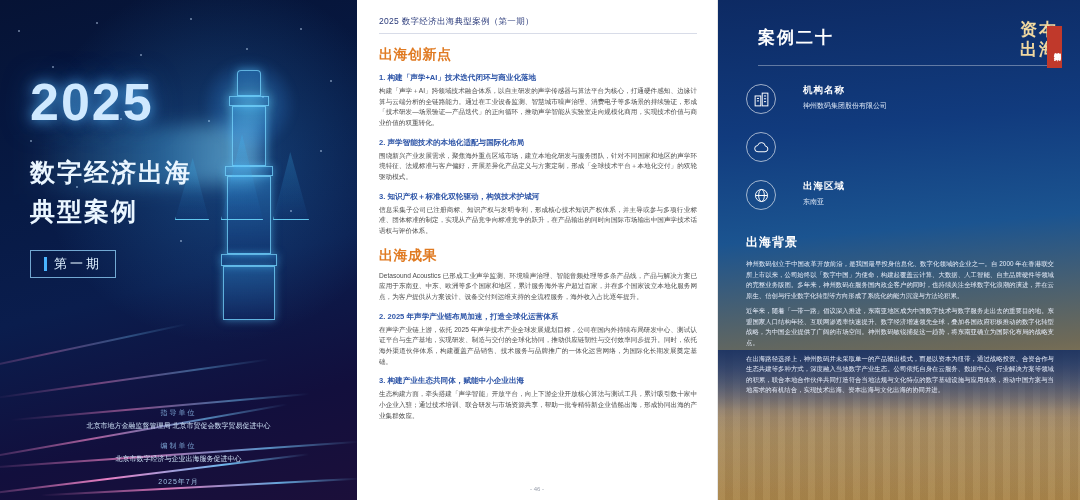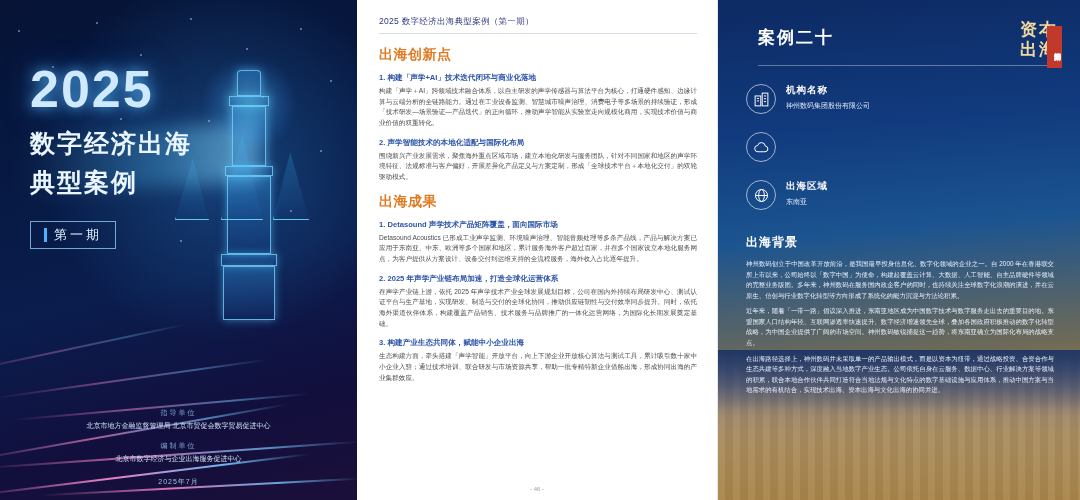--- a/index.html
+++ b/index.html
@@ -72,28 +72,28 @@
   .s2 { left:56px;  width:42px; height:86px; clip-path: polygon(0 100%, 100% 100%, 50% 0); }
   .s3 { left:108px; width:36px; height:68px; clip-path: polygon(0 100%, 100% 100%, 48% 0); }
   
   .streaks { position:absolute; left:0; right:0; bottom:0; height:215px; overflow:hidden; }
   .streaks b {
     position:absolute; display:block; height:2px; border-radius:2px;
     background: linear-gradient(90deg, rgba(255,120,200,0) 0%, rgba(255,140,210,.9) 40%, rgba(120,200,255,.9) 75%, rgba(120,200,255,0) 100%);
     filter: blur(.6px);
   }
   .cover-title {
-    position:absolute; left:30px; top:59px; z-index:5;
+    position:absolute; left:30px; top:72px; z-index:5;
   }
   .yr {
     font-size:52px; font-weight:bold; letter-spacing:2px;
     color:#cfe9ff;
     text-shadow: 0 0 14px rgba(90,190,255,.85), 0 0 30px rgba(60,150,255,.55);
   }
-  .ct1 { font-size:25px; font-weight:bold; margin-top:8px; letter-spacing:2px; color:#eaf6ff;}
+  .ct1 { font-size:25px; font-weight:bold; margin-top:24px; letter-spacing:2px; color:#eaf6ff;}
   .ct2 { font-size:25px; font-weight:bold; margin-top:6px; letter-spacing:2px; color:#eaf6ff;}
   .issue {
     margin-top:22px; display:inline-flex; align-items:center; gap:7px;
     border:1px solid rgba(150,215,255,.75); padding:4px 13px;
     font-size:13px; letter-spacing:3px; color:#dff0ff;
   }
   .issue .bar { width:3px; height:14px; background:#49b4ff; display:inline-block; }
   .cover-foot {
     position:absolute; left:0; right:0; bottom:12px; text-align:center;
     font-size:7px; line-height:1.9; color:#a9c6e8; z-index:6;
@@ -173,21 +173,21 @@
     background: conic-gradient(from 220deg, #e3002b 0deg 150deg, #ff6a00 150deg 250deg, #e3002b 250deg 360deg);
     position:relative; flex:0 0 auto;
   }
   .logo-mark::after{
     content:""; position:absolute; left:5px; top:5px; width:12px; height:12px;
     border-radius:50%; background:#fff;
   }
   .logo-txt-cn { font-size:9px; font-weight:bold; color:#e3002b; line-height:1.1;}
   .logo-txt-en { font-size:5px; color:#e3002b; letter-spacing:.3px;}
 
-  .info-row { display:flex; align-items:flex-start; gap:10px; margin:18px 0 0 2px; }
+  .info-row { display:flex; align-items:flex-start; gap:27px; margin:18px 0 0 2px; }
   .info-ico {
     width:30px; height:30px; flex:0 0 auto; border-radius:50%;
     border:1px solid rgba(255,255,255,.6);
     display:flex; align-items:center; justify-content:center;
   }
   .info-ico svg { width:17px; height:17px; }
   .info-lbl { font-size:9.5px; font-weight:bold; color:#ffffff; letter-spacing:1px;}
   .info-val { font-size:7px; color:#dbe6f6; margin-top:4px; line-height:1.5; }
 
   .bg-h {
@@ -279,25 +279,28 @@
   <div class="sec-h">出海创新点</div>
 
   <div>
     <div class="sub-h">1. 构建「声学+AI」技术迭代闭环与商业化落地</div>
     <div class="body-p">构建「声学＋AI」跨领域技术融合体系，以自主研发的声学传感器与算法平台为核心，打通硬件感知、边缘计算与云端分析的全链路能力。通过在工业设备监测、智慧城市噪声治理、消费电子等多场景的持续验证，形成「技术研发—场景验证—产品迭代」的正向循环，推动声学智能从实验室走向规模化商用，实现技术价值与商业价值的双重转化。</div>
   </div>
   <div>
     <div class="sub-h">2. 声学智能技术的本地化适配与国际化布局</div>
     <div class="body-p">围绕新兴产业发展需求，聚焦海外重点区域市场，建立本地化研发与服务团队，针对不同国家和地区的声学环境特征、法规标准与客户偏好，开展差异化产品定义与方案定制，形成「全球技术平台＋本地化交付」的双轮驱动模式。</div>
   </div>
+  <div>
+    <div class="sub-h">3. 知识产权＋标准化双轮驱动，构筑技术护城河</div>
+    <div class="body-p">信息采集子公司已注册商标、知识产权与发明专利，形成核心技术知识产权体系，并主导或参与多项行业标准、团体标准的制定，实现从产品竞争向标准竞争的跃升，在产品输出的同时向国际市场输出中国声学技术话语权与评价体系。</div>
+  </div>
 
   <div class="sec-h">出海成果</div>
 
   <div>
-    <div class="sub-h">1. Detasound 声学技术产品矩阵覆盖，面向国际市场</div>
     <div class="body-p">Detasound Acoustics 已形成工业声学监测、环境噪声治理、智能音频处理等多条产品线，产品与解决方案已应用于东南亚、中东、欧洲等多个国家和地区，累计服务海外客户超过百家，并在多个国家设立本地化服务网点，为客户提供从方案设计、设备交付到运维支持的全流程服务，海外收入占比逐年提升。</div>
   </div>
   <div>
     <div class="sub-h">2. 2025 年声学产业链布局加速，打造全球化运营体系</div>
     <div class="body-p">在声学产业链上游，依托 2025 年声学技术产业全球发展规划目标，公司在国内外持续布局研发中心、测试认证平台与生产基地，实现研发、制造与交付的全球化协同，推动供应链韧性与交付效率同步提升。同时，依托海外渠道伙伴体系，构建覆盖产品销售、技术服务与品牌推广的一体化运营网络，为国际化长期发展奠定基础。</div>
   </div>
   <div>
     <div class="sub-h">3. 构建产业生态共同体，赋能中小企业出海</div>
     <div class="body-p">生态构建方面，牵头搭建「声学智能」开放平台，向上下游企业开放核心算法与测试工具，累计吸引数十家中小企业入驻；通过技术培训、联合研发与市场资源共享，帮助一批专精特新企业借船出海，形成协同出海的产业集群效应。</div>
   </div>

